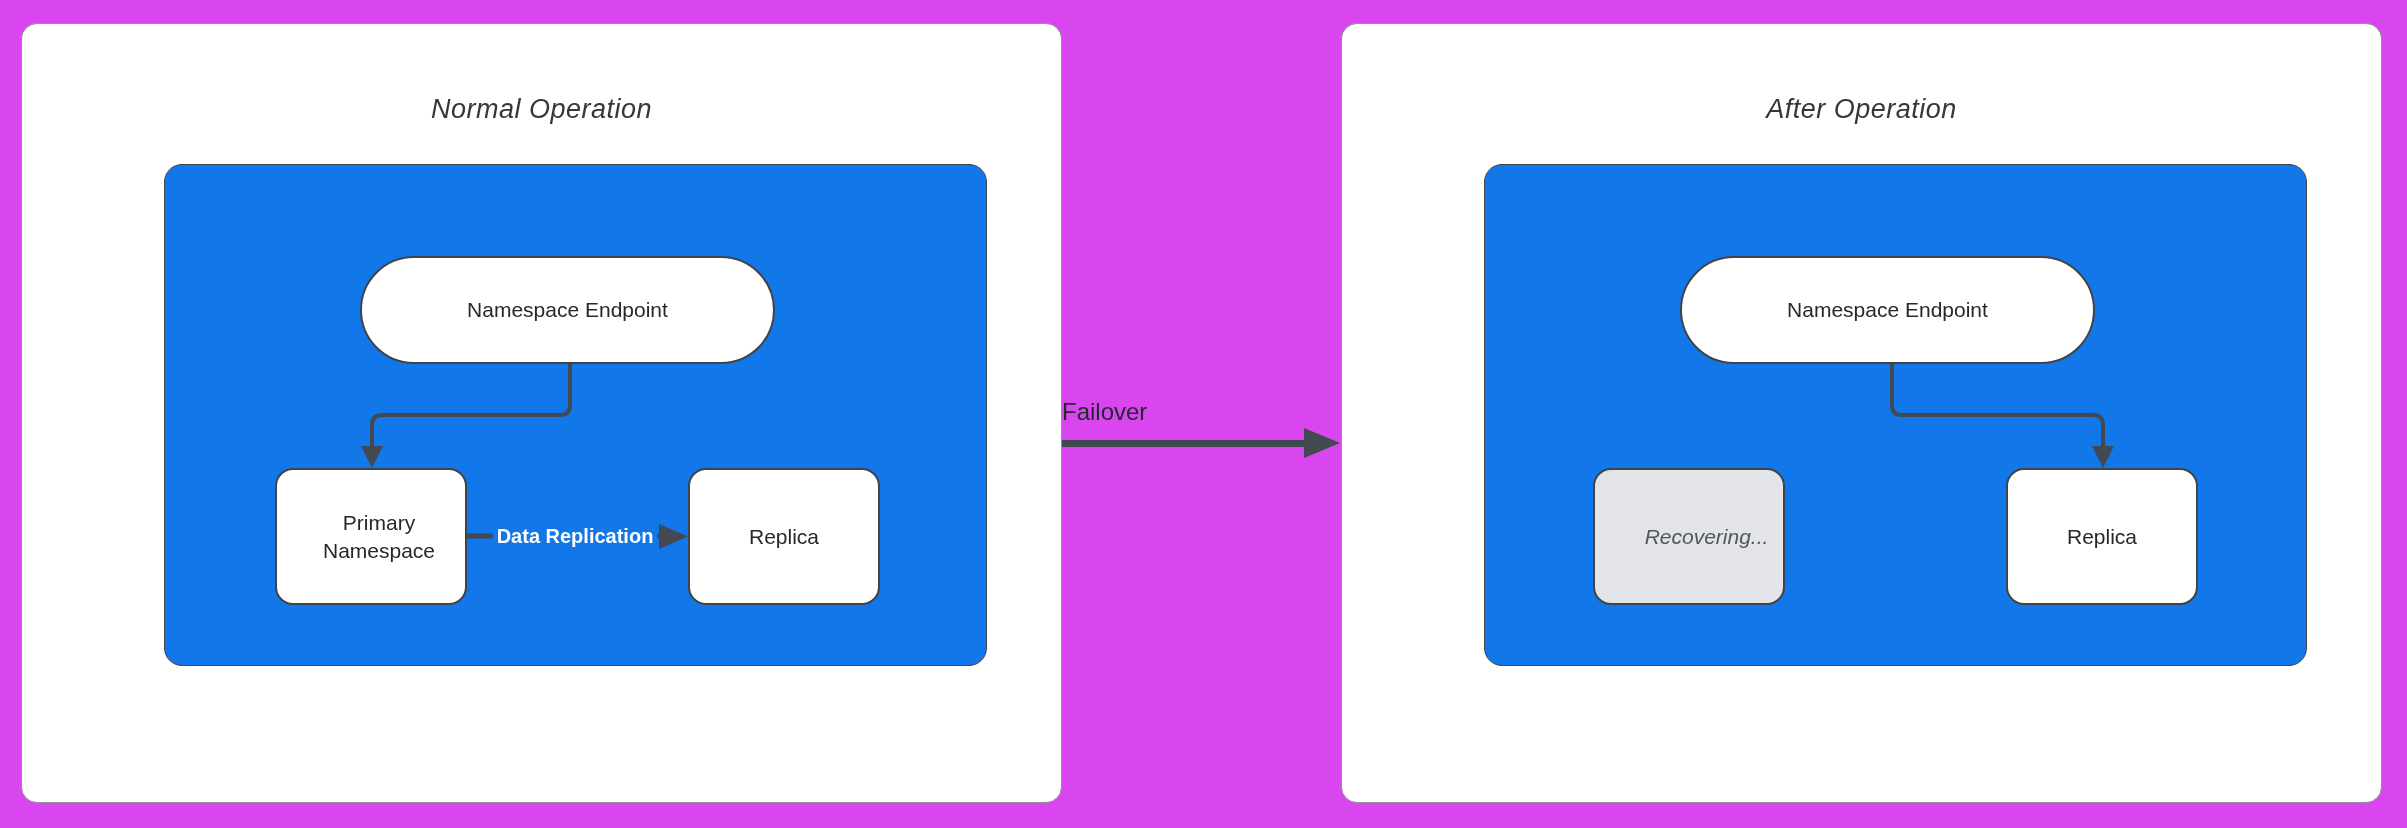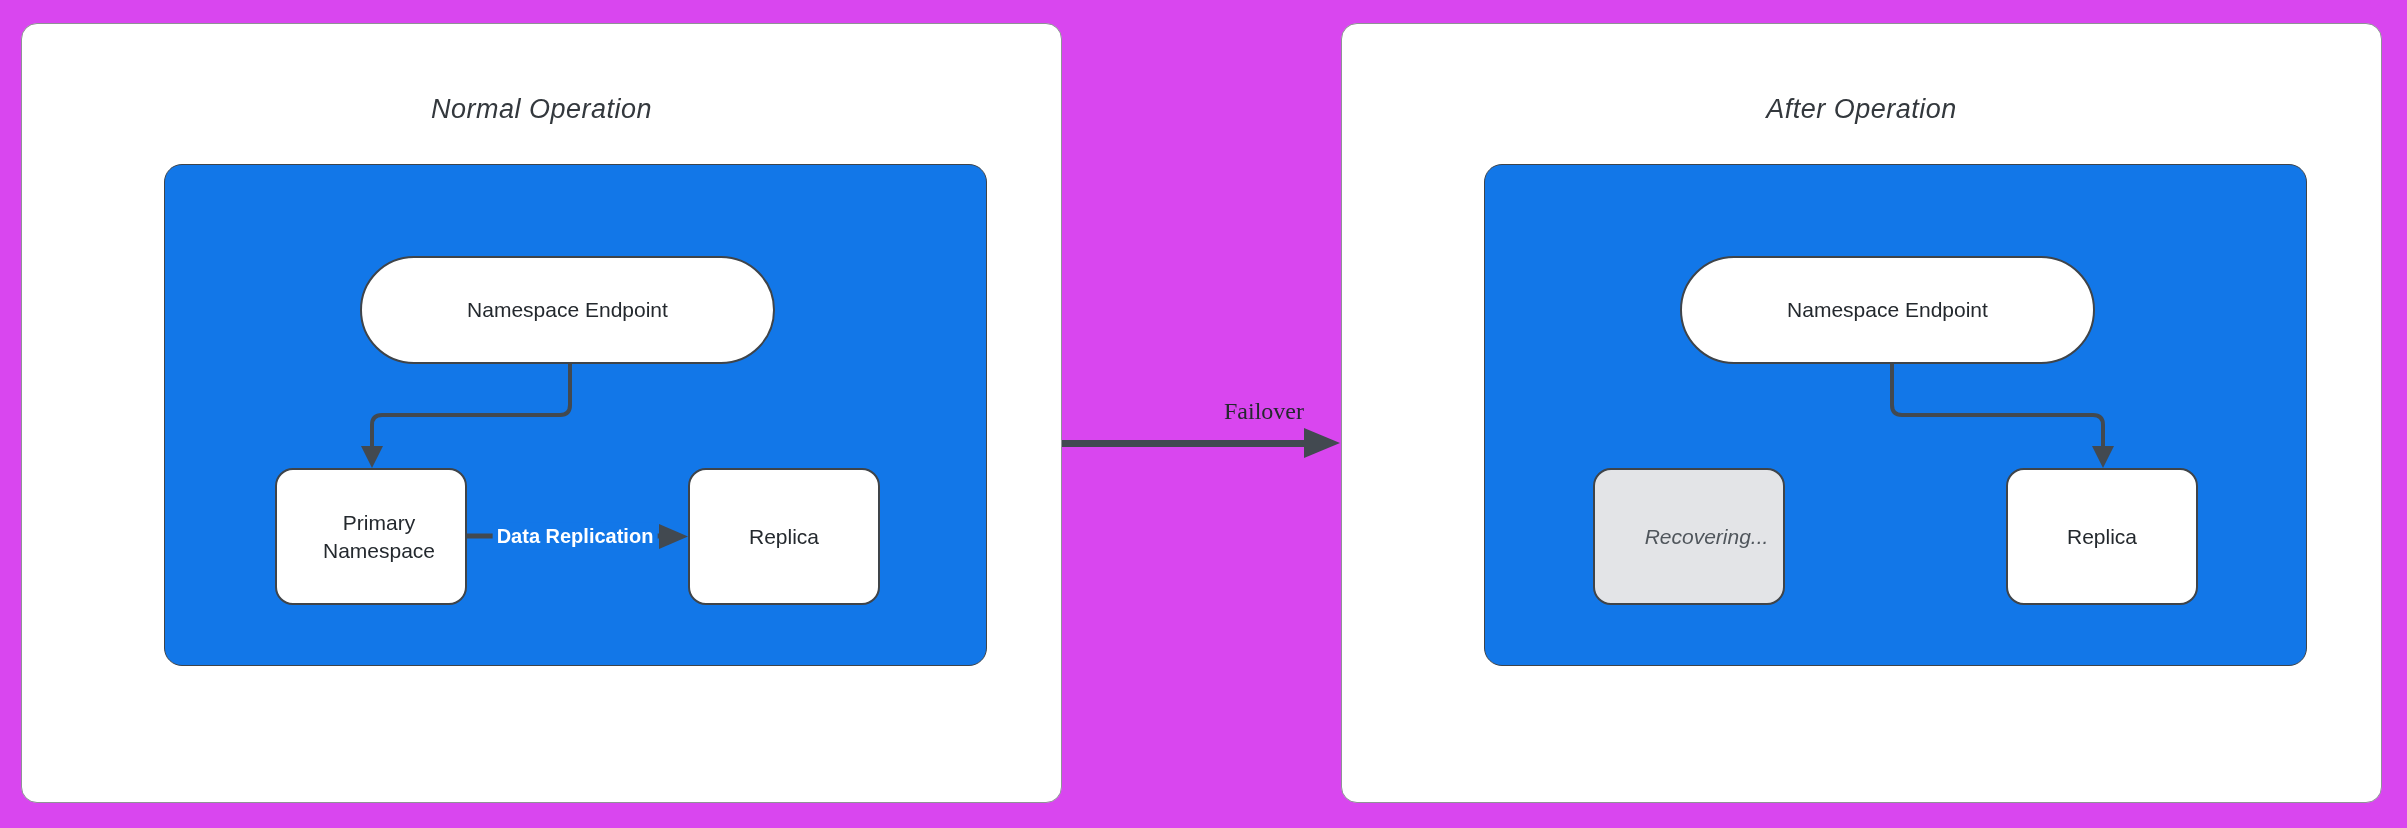--- a/index.html
+++ b/index.html
@@ -103,24 +103,23 @@
     font-weight:700;
     white-space:nowrap;
     padding:2px 4px;
     text-align:right;
   }
   .failover-group{position:absolute;left:0;top:0;}
   .failover-label{
     position:absolute;
     left:1062px;top:398px;
     width:242px;
-    text-align:right;
+    text-align:left;
     font-size:24px;
     color:var(--node-text);
-    font-family:Liberation Serif, serif;
   }
   .failover-shaft{
     position:absolute;
     left:1062px;top:440px;
     width:242px;height:7px;
     background:var(--connector-slate);
   }
   .failover-head{
     position:absolute;
     left:1304px;top:428px;

